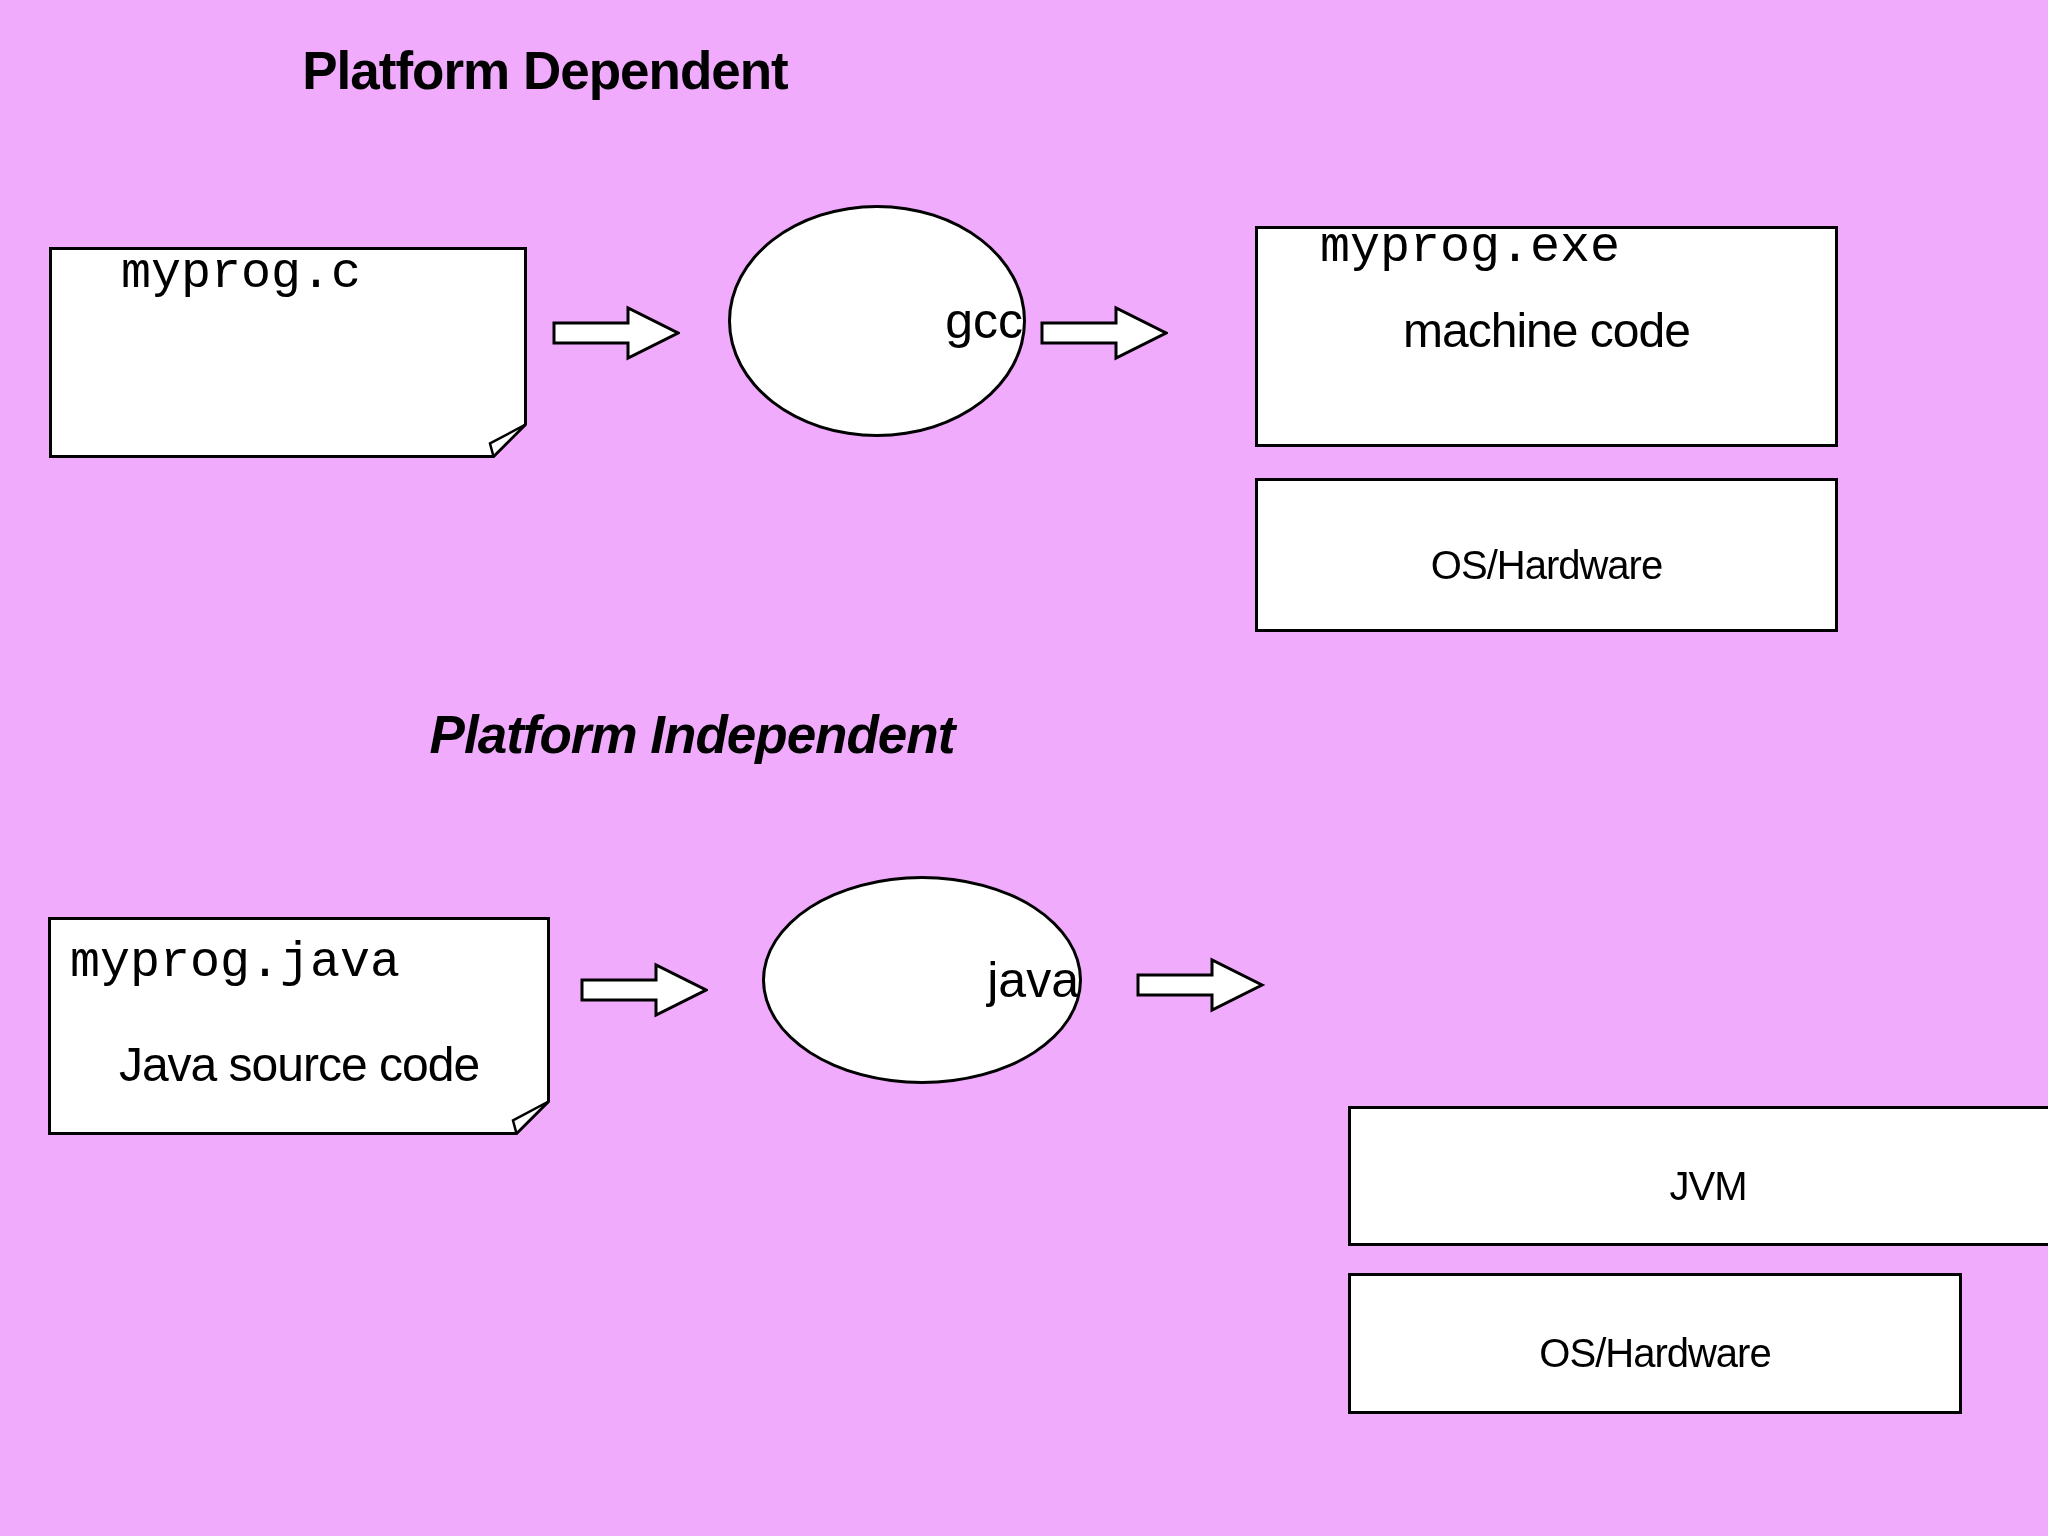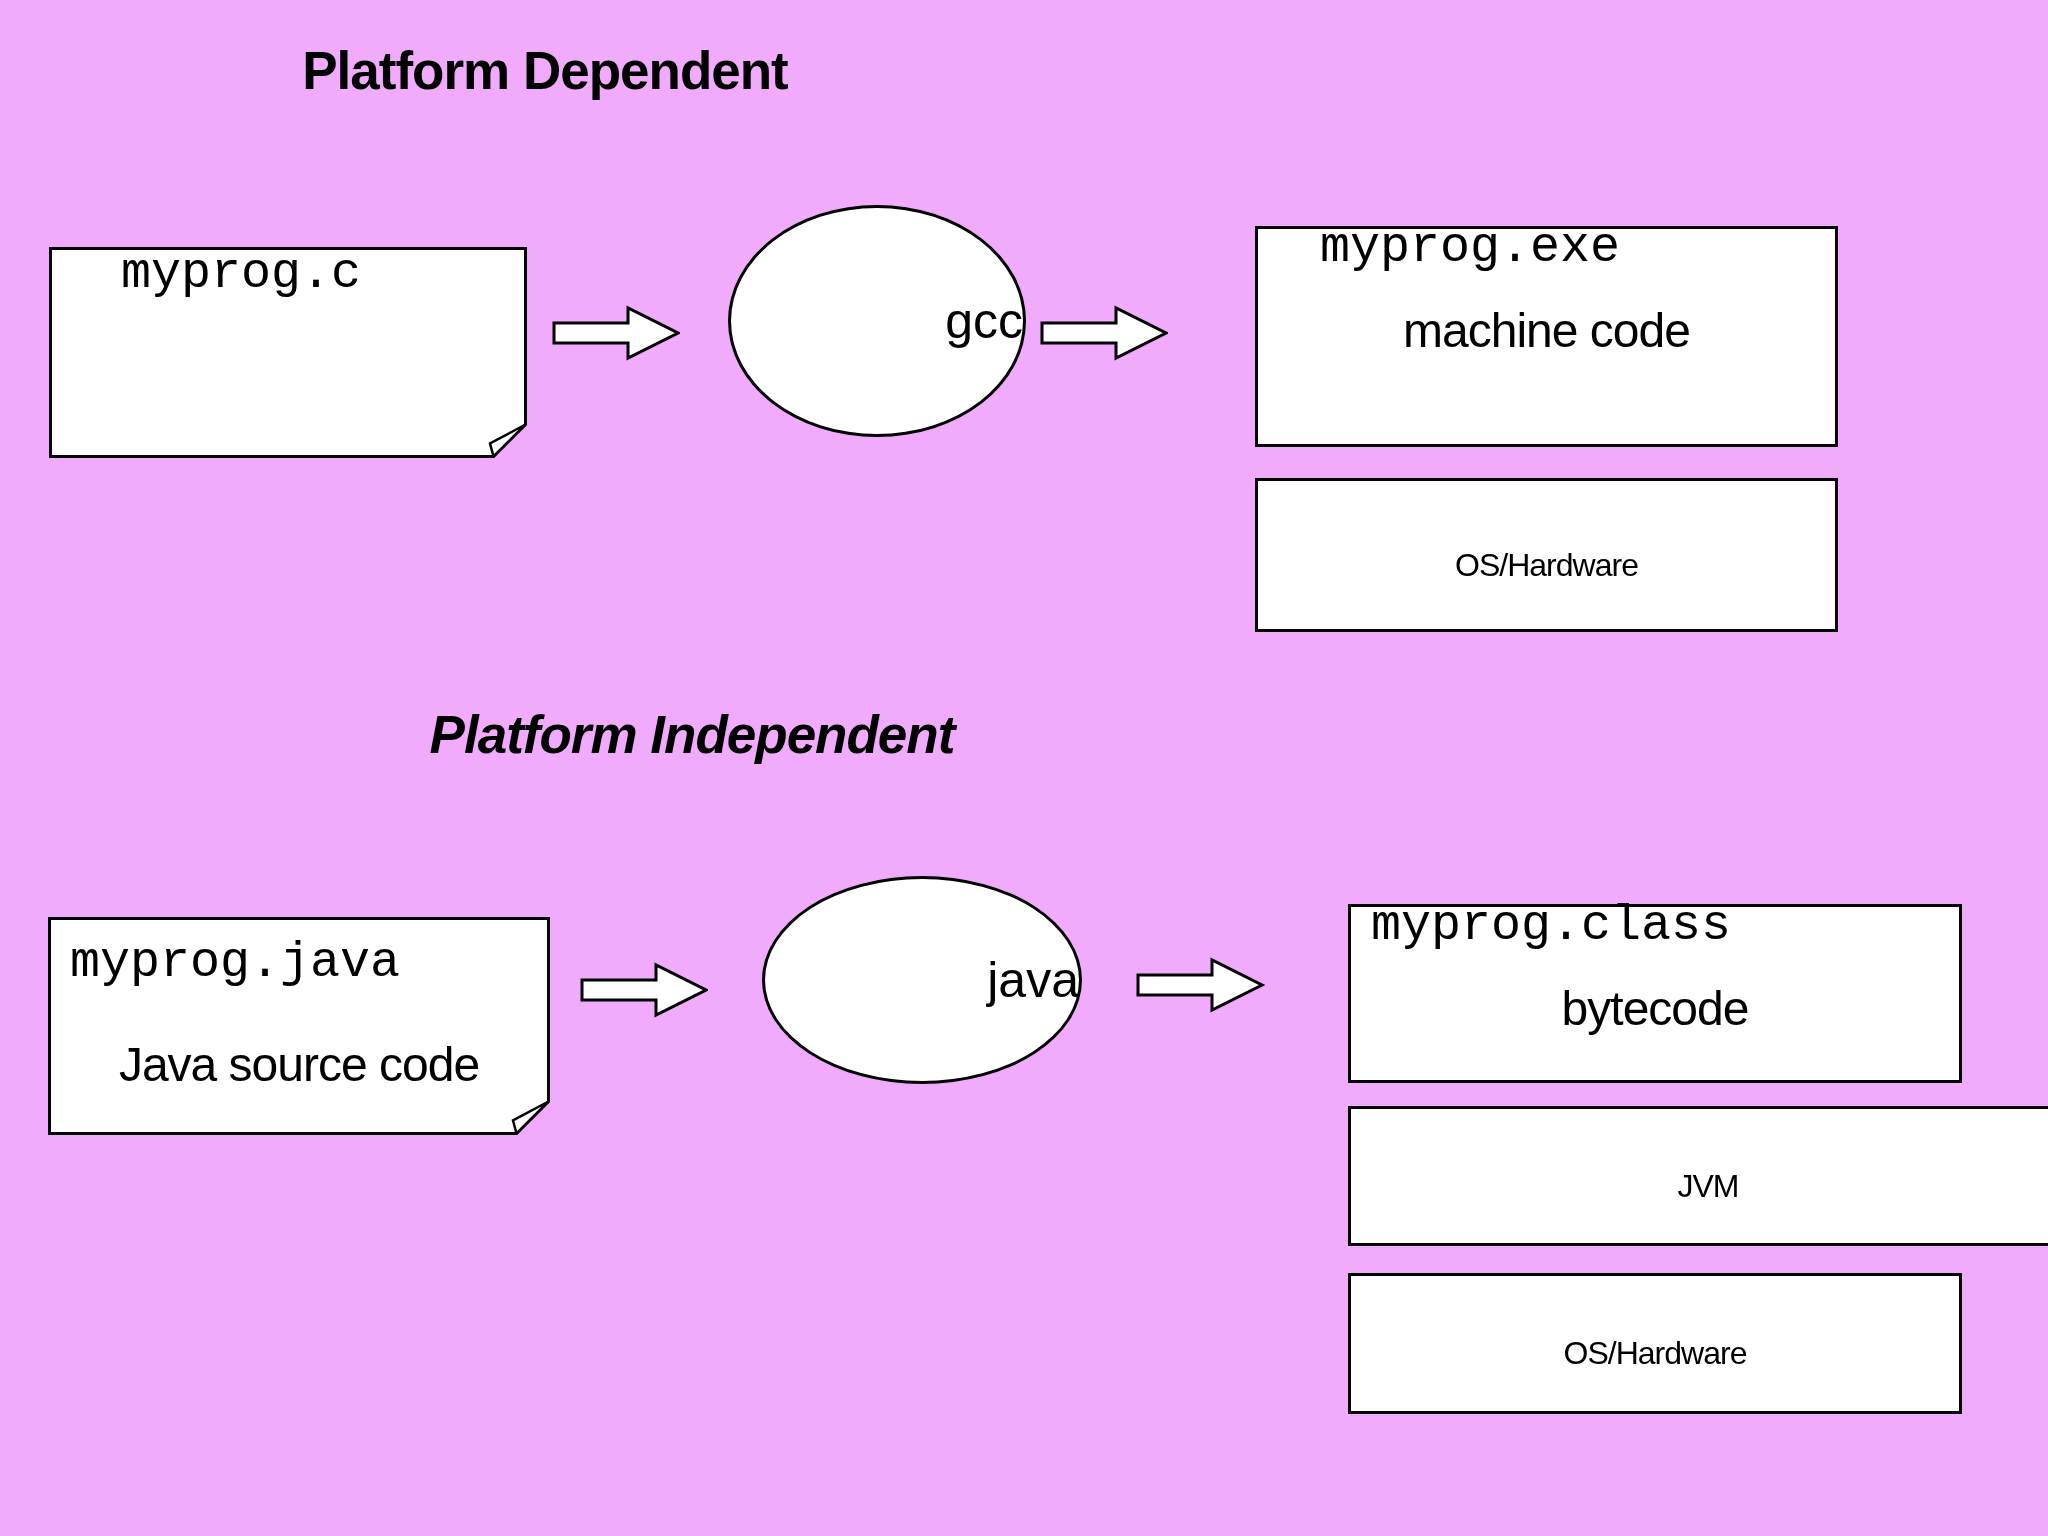--- a/index.html
+++ b/index.html
@@ -48,21 +48,21 @@
     white-space: nowrap;
     color: #000;
   }
 
   .center-label {
     width: 100%;
     height: 100%;
     display: flex;
     align-items: center;
     justify-content: center;
-    font-size: 32px;
+    font-size: 40px;
     letter-spacing: -1px;
   }
   .center-label > span { transform: translateY(10px); }
 
   .ellipse {
     border: 3px solid #000000;
     border-radius: 50%;
     background: #fff;
     box-sizing: border-box;
     display: flex;
@@ -127,24 +127,20 @@
   </svg>
 
   <div class="abs ellipse" style="left:762px; top:876px; width:320px; height:208px;">
     <span>java</span>
   </div>
 
   <svg class="abs" style="left:1134px; top:953px;" width="132" height="64" viewBox="0 0 128 64">
     <polygon points="2,22 76,22 76,7 126,32 76,57 76,42 2,42" fill="#ffffff" stroke="#000000" stroke-width="3"></polygon>
   </svg>
 
-  <div class="abs rect-box" style="left:1348px; top:904px; width:614px; height:179px;">
-    <div class="mono-label" style="left:20px; top:-6px;">myprog.class</div>
-    <div class="body-label" style="top:74px;">bytecode</div>
-  </div>
 
   <div class="abs rect-box" style="left:1348px; top:1106px; width:720px; height:140px;">
     <div class="center-label">
       <span>JVM</span>
     </div>
   </div>
 
   <div class="abs rect-box" style="left:1348px; top:1273px; width:614px; height:141px;">
     <div class="center-label">
       <span>OS/Hardware</span>

